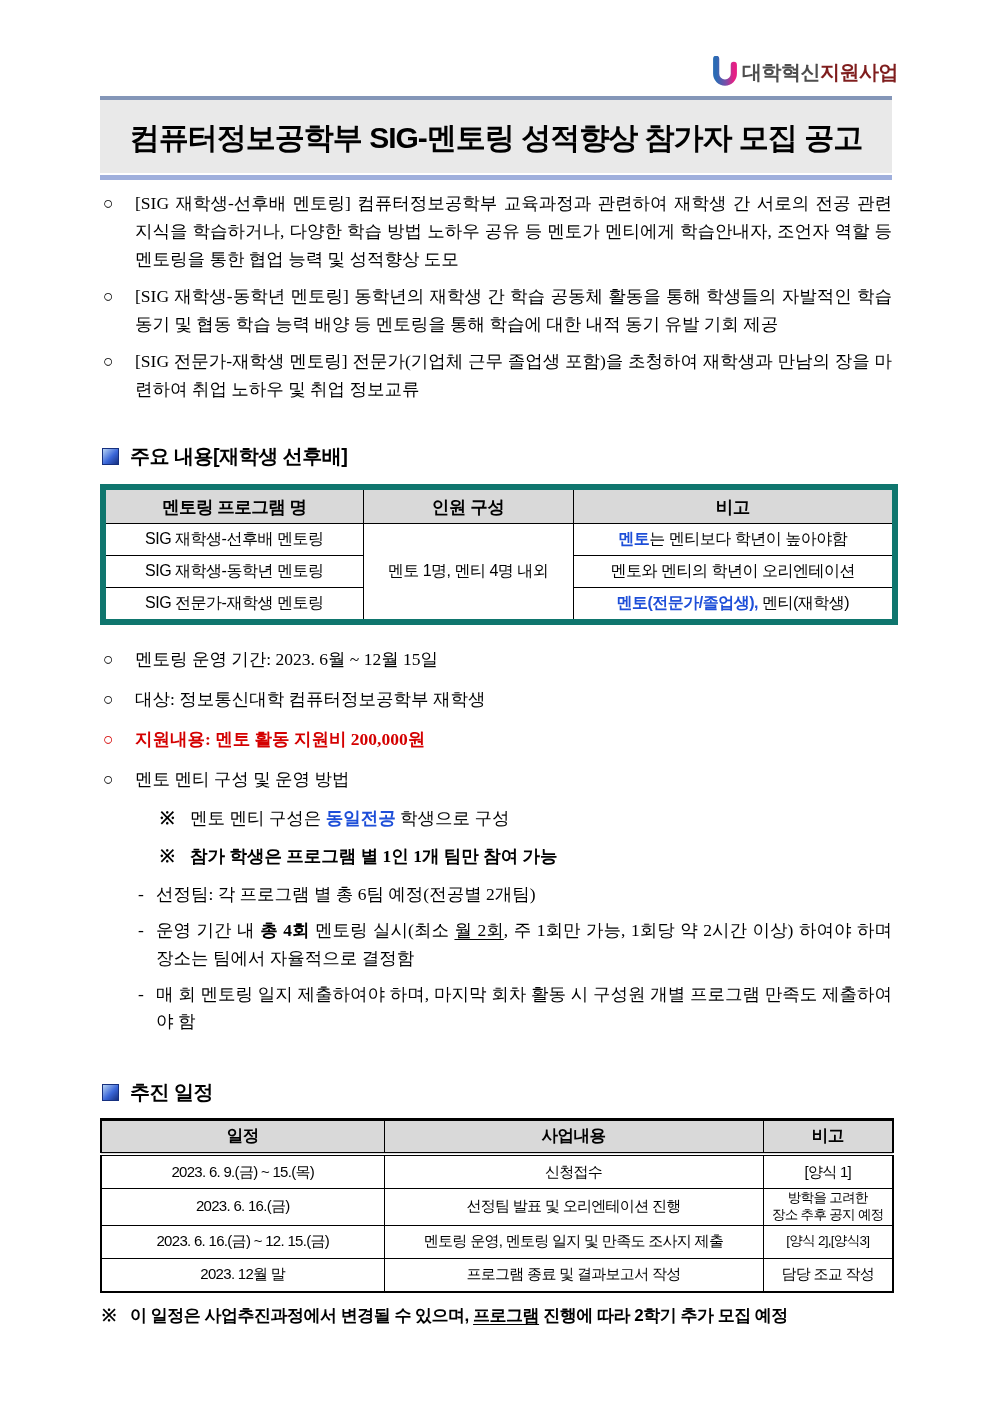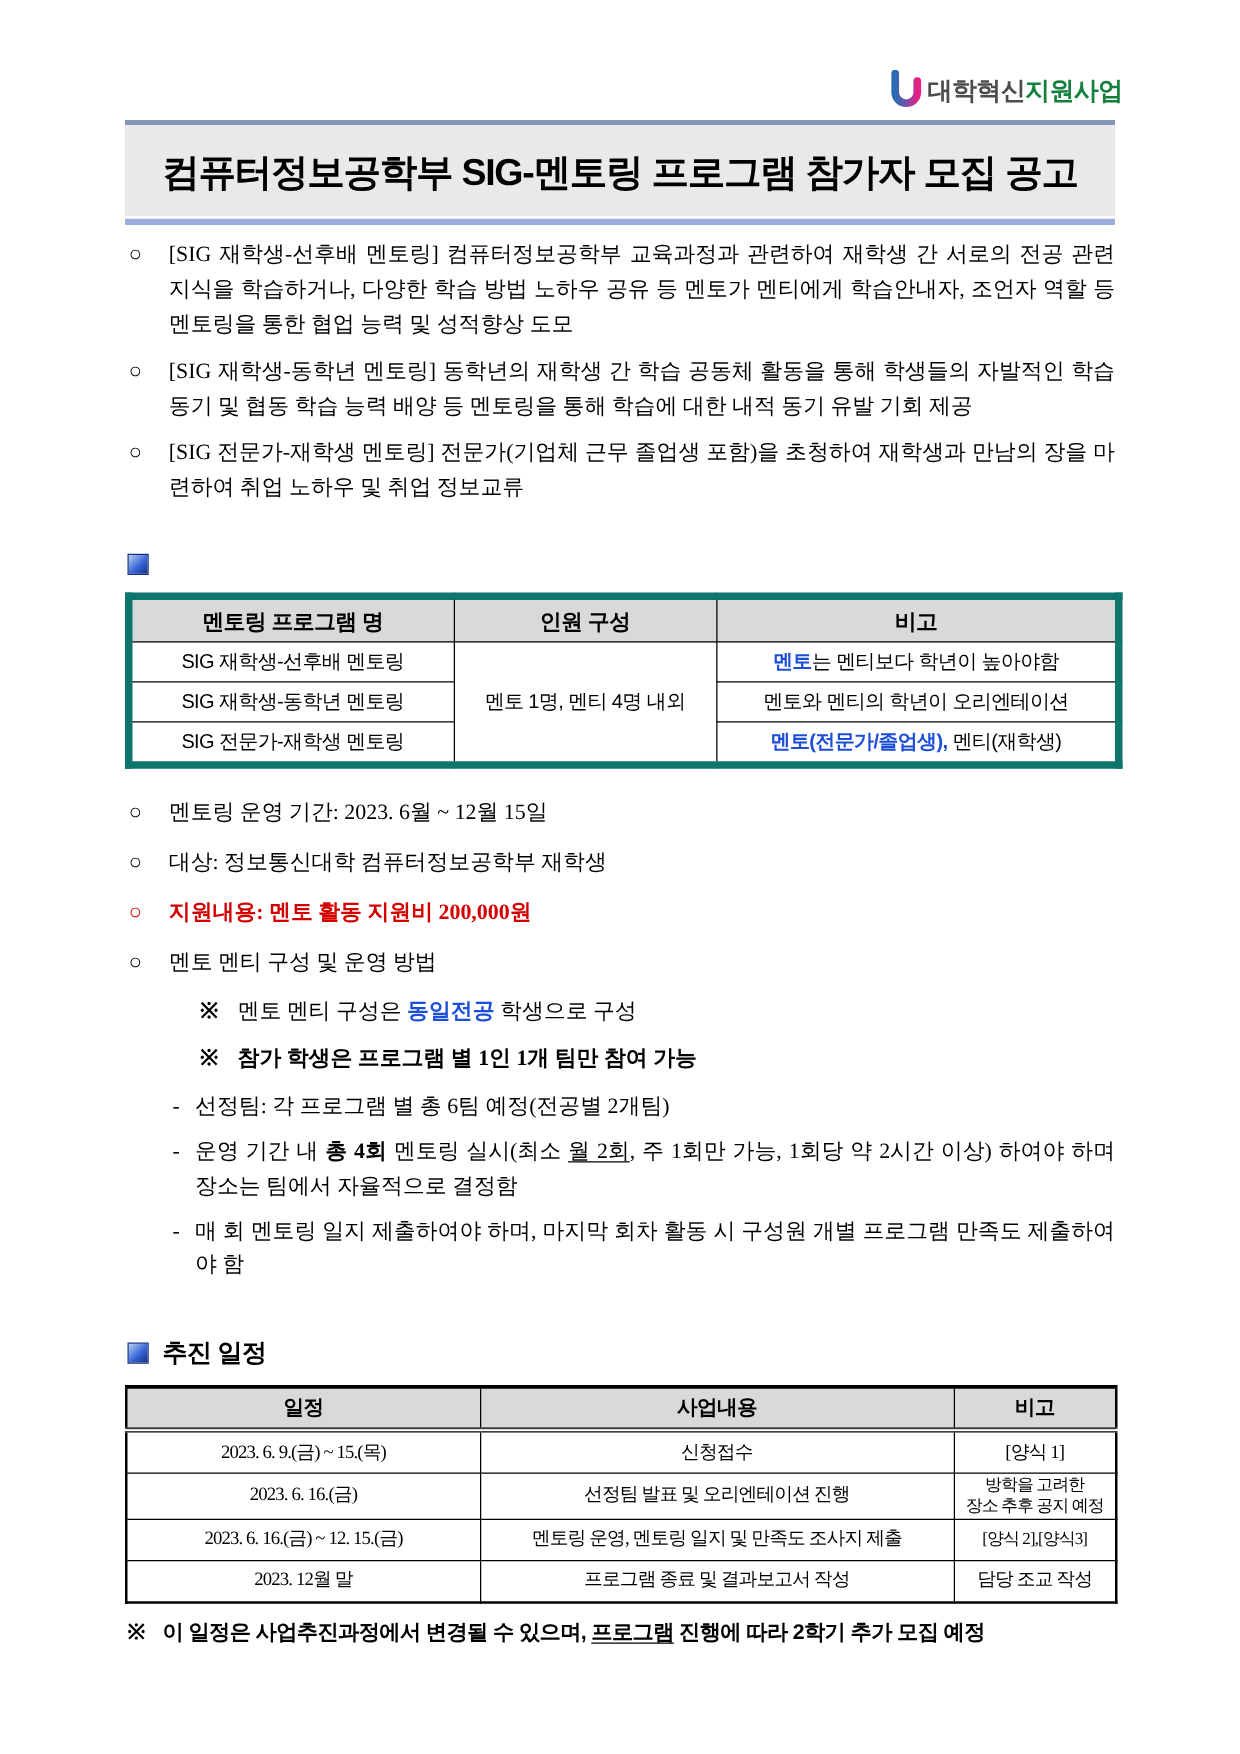--- a/index.html
+++ b/index.html
@@ -12,21 +12,21 @@
   }
   .page { position:relative; width:992px; height:1403px; }
 
   
   .logo {
     position:absolute; top:56px; right:94px;
     display:flex; align-items:center; gap:2px;
   }
   .logo-text { font-family:"Liberation Sans", sans-serif; font-size:20px; letter-spacing:-0.5px; }
   .logo-text .dark { font-weight:bold; color:#4d4d4d; }
-  .logo-text .light { font-weight:bold; color:#15803d; }
+  .logo-text .light { font-weight:bold; color:#7f1d1d; }
 
   
   .content { position:absolute; left:100px; top:96px; width:792px; }
 
   
   .header-box {
     border-top:4px solid #8496b8;
     background:#e9e9e9;
     text-align:center;
     padding:10px 4px 14px 4px;
@@ -74,21 +74,21 @@
     border:1.6px solid #000; text-align:center; vertical-align:middle;
     font-family:"Liberation Sans", sans-serif; padding:0 2px;
   }
   .t1 th { background:#d9d9d9; font-size:17.5px; font-weight:bold; height:33px; letter-spacing:-0.5px; }
   .t1 td { font-size:16px; height:31px; letter-spacing:-0.5px; }
 
   
   .t2 { margin-top:12px; border:2px solid #000; border-top:3px solid #000; }
   .t2 th, .t2 td {
     border:1.4px solid #000; text-align:center; vertical-align:middle;
-    font-family:Liberation Serif, serif; padding:1px 3px;
+    font-family:Liberation Sans, sans-serif; padding:1px 3px;
   }
   .t2 th { background:#d9d9d9; font-size:16.5px; font-weight:bold; height:29px; border-bottom:4px double #000; letter-spacing:-0.5px; }
   .t2 td { font-size:15px; height:30px; letter-spacing:-0.7px; white-space:pre-line; line-height:1.25; }
   .t2 td.small { font-size:13.5px; }
 
   
   .footnote {
     display:flex; margin:9px 0 9px 2px;
     font-family:"Liberation Sans", sans-serif;
     font-size:17px; font-weight:bold; line-height:1.5; letter-spacing:-0.5px;
@@ -113,40 +113,41 @@
         </defs>
         <path d="M7 3 V 20 A 10 10 0 0 0 27 20 V 10" fill="none" stroke="url(#ug)" stroke-width="7" stroke-linecap="round"></path>
       </svg>
     </span>
     <span class="logo-text"><span class="dark">대학혁신</span><span class="light">지원사업</span></span>
   </div>
 
   <div class="content">
 
     <div class="header-box">
-      <div class="header-line2">컴퓨터정보공학부 SIG-멘토링 프로그램 참가자 모집 공고</div>
+      <div class="header-line2">컴퓨터정보공학부 SIG-멘토링 성적향상 참가자 모집 공고</div>
     </div>
     <div class="header-underline"></div>
 
 
     <div class="li">
       <span class="m">○</span>
       <span class="t">[SIG 재학생-선후배 멘토링] 컴퓨터정보공학부 교육과정과 관련하여 재학생 간 서로의 전공 관련 지식을 학습하거나, 다양한 학습 방법 노하우 공유 등 멘토가 멘티에게 학습안내자, 조언자 역할 등 멘토링을 통한 협업 능력 및 성적향상 도모</span>
     </div>
     <div class="li">
       <span class="m">○</span>
       <span class="t">[SIG 재학생-동학년 멘토링] 동학년의 재학생 간 학습 공동체 활동을 통해 학생들의 자발적인 학습 동기 및 협동 학습 능력 배양 등 멘토링을 통해 학습에 대한 내적 동기 유발 기회 제공</span>
     </div>
     <div class="li">
       <span class="m">○</span>
       <span class="t">[SIG 전문가-재학생 멘토링] 전문가(기업체 근무 졸업생 포함)을 초청하여 재학생과 만남의 장을 마련하여 취업 노하우 및 취업 정보교류</span>
     </div>
 
     <div class="section-title st-main">
       <span class="sq"></span>
+      <span>주요 내용[재학생 선후배]</span>
     </div>
 
     <table class="t1">
       <colgroup>
           <col style="width:260px">
           <col style="width:210px">
           <col style="width:322px">
         </colgroup>
       <tbody>
           <tr>

